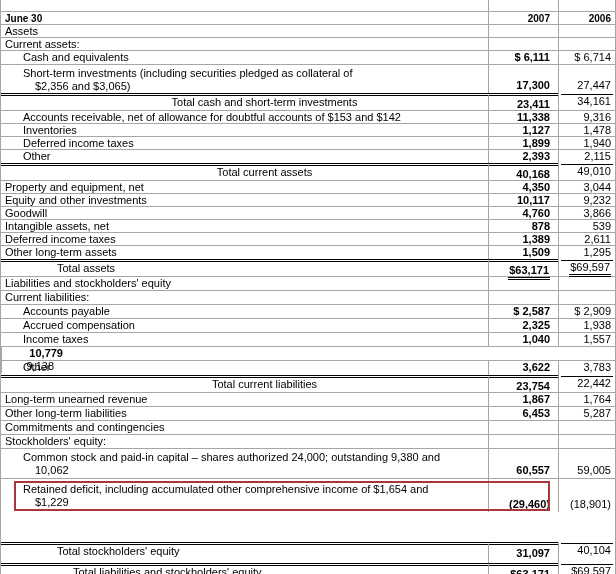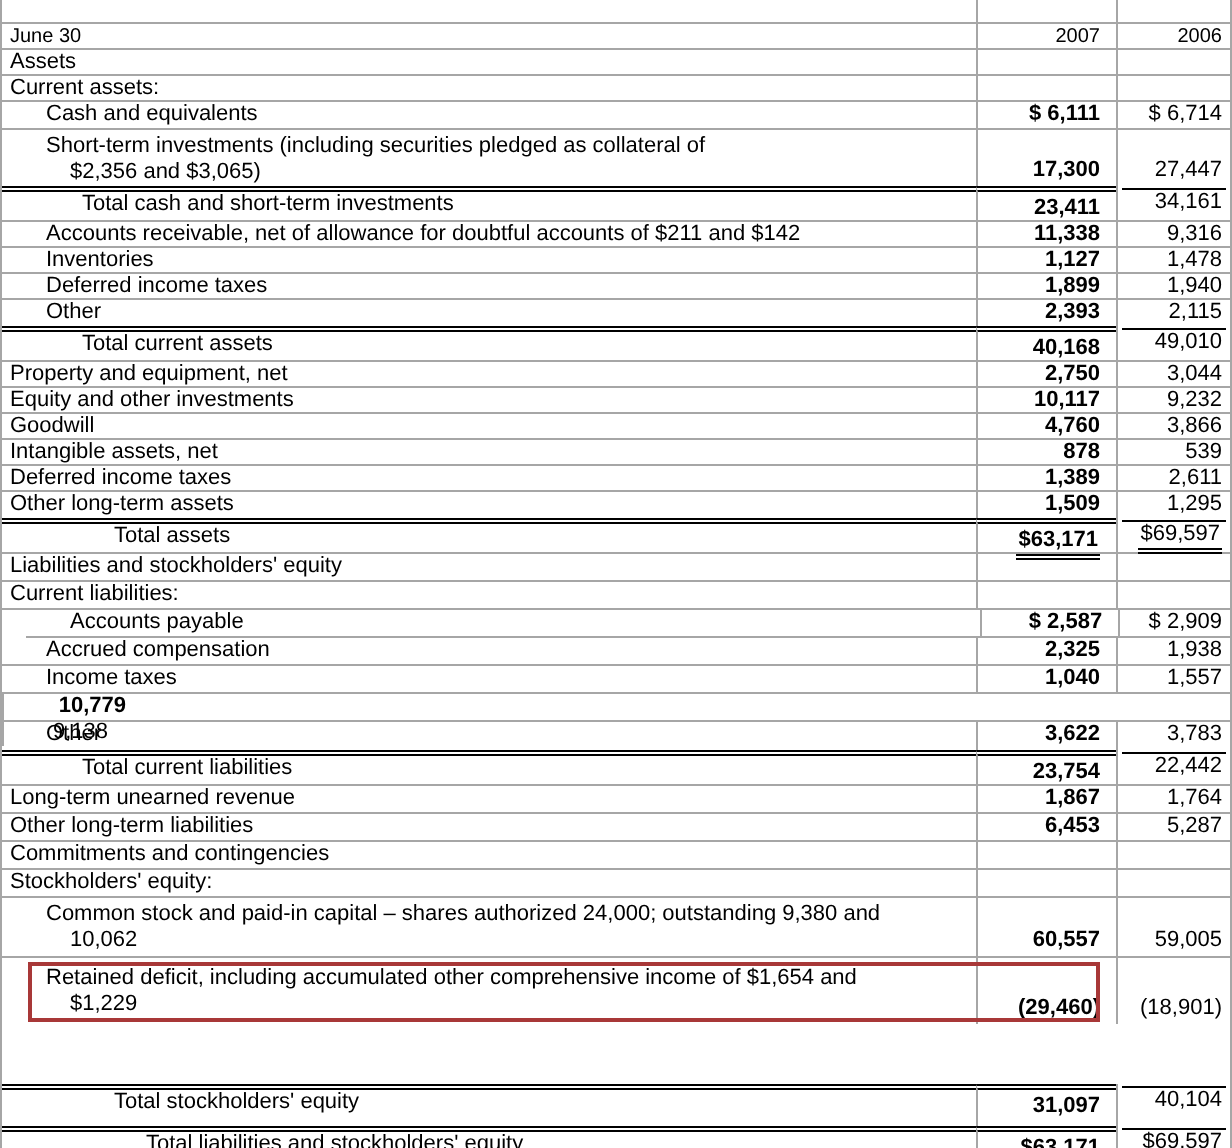--- a/index.html
+++ b/index.html
@@ -10,23 +10,23 @@
     font-family:"Liberation Sans","DejaVu Sans",sans-serif;
   }
   #sheet{ width:616px; border-left:1px solid var(--grid); border-right:1px solid var(--grid); }
   .row{ display:flex; border-bottom:1px solid var(--grid); position:relative; }
   .row.nb{ border-bottom:0; }
   .c0{ width:487px; font-size:11px; line-height:13px; white-space:nowrap; overflow:hidden; }
   .c1{ width:70px;  border-left:1px solid var(--grid); font-weight:bold; padding-right:8px; }
   .c2{ width:57px;  border-left:1px solid var(--grid); padding-right:4px; }
   .c1,.c2{ font-size:11px; line-height:13px; display:flex; justify-content:flex-end; align-items:flex-start; white-space:nowrap; }
   .ind-0{ padding-left:4px; }  .ind-1{ padding-left:22px; }
-  .ind-t1{ padding-left:40px; } .ind-t2{ padding-left:56px; } .ind-t3{ padding-left:72px;text-decoration:underline; }
+  .ind-t1{ padding-left:40px;text-align:center; } .ind-t2{ padding-left:56px; } .ind-t3{ padding-left:72px;text-decoration:underline; }
   .l2{ padding-left:12px; }
-  .r-ch .c0,.r-ch .c1,.r-ch .c2{ font-size:10px; font-weight:normal; }
+  .r-ch .c0,.r-ch .c1,.r-ch .c2{ font-size:10px; font-weight:bold; }
   .r-t .c0,.r-t .c1{ border-top:3px double var(--strong); }
   .r-t .c2{ position:relative; }
   .r-t .c2::before{ content:""; position:absolute; top:1px; right:2px; width:52px; border-top:1px solid var(--strong); }
   .r-t .c0 > span,.r-t .c1 > span,.r-t .c2 > span{ margin-top:2px; }
   .r-gt .c1 > span,.r-gt .c2 > span{ border-bottom:3px double var(--strong); padding:0 1px; }
   .r-w .c1,.r-w .c2{ align-items:flex-end; padding-bottom:1px; }
   .r-w .c0{ padding-top:2px; }
   .r-hl .c0{ padding-top:4px; }
   .hlbox{ position:absolute; left:13px; right:65px; top:2px; bottom:1px; border:2px solid var(--hl); pointer-events:none; z-index:2; }
   #strip{ width:616px; height:5px; background:var(--strip); }
@@ -80,21 +80,21 @@
     <div class="row r-t" style="height: 18px;">
       <div class="c0 ind-t1"><span>Total cash and short-term investments</span></div>
       <div class="c1">
         <span>23,411</span>
       </div>
       <div class="c2">
         <span>34,161</span>
       </div>
     </div>
     <div class="row r-it" style="height: 13px;">
-      <div class="c0 ind-1"><span>Accounts receivable, net of allowance for doubtful accounts of $211 and $142</span></div>
+      <div class="c0 ind-1"><span>Accounts receivable, net of allowance for doubtful accounts of $153 and $142</span></div>
       <div class="c1">
         <span>11,338</span>
       </div>
       <div class="c2">
         <span>9,316</span>
       </div>
     </div>
     <div class="row r-it" style="height: 13px;">
       <div class="c0 ind-1"><span>Inventories</span></div>
       <div class="c1">
@@ -127,21 +127,21 @@
       <div class="c1">
         <span>40,168</span>
       </div>
       <div class="c2">
         <span>49,010</span>
       </div>
     </div>
     <div class="row r-it" style="height: 13px;">
       <div class="c0 ind-0"><span>Property and equipment, net</span></div>
       <div class="c1">
-        <span>2,750</span>
+        <span>4,350</span>
       </div>
       <div class="c2">
         <span>3,044</span>
       </div>
     </div>
     <div class="row r-it" style="height: 13px;">
       <div class="c0 ind-0"><span>Equity and other investments</span></div>
       <div class="c1">
         <span>10,117</span>
       </div>
@@ -197,21 +197,21 @@
     <div class="row r-sec" style="height: 14px;">
       <div class="c0 ind-0"><span>Liabilities and stockholders' equity</span></div>
       <div class="c1"></div>
       <div class="c2"></div>
     </div>
     <div class="row r-sec" style="height: 14px;">
       <div class="c0 ind-0"><span>Current liabilities:</span></div>
       <div class="c1"></div>
       <div class="c2"></div>
     </div>
-    <div class="row r-it" style="height: 14px; margin-left: 12px;">
+    <div class="row r-it" style="height: 14px;">
       <div class="c0 ind-1"><span>Accounts payable</span></div>
       <div class="c1">
         <span>$ 2,587</span>
       </div>
       <div class="c2">
         <span>$ 2,909</span>
       </div>
     </div>
     <div class="row r-it" style="height: 14px;">
       <div class="c0 ind-1"><span>Accrued compensation</span></div>

